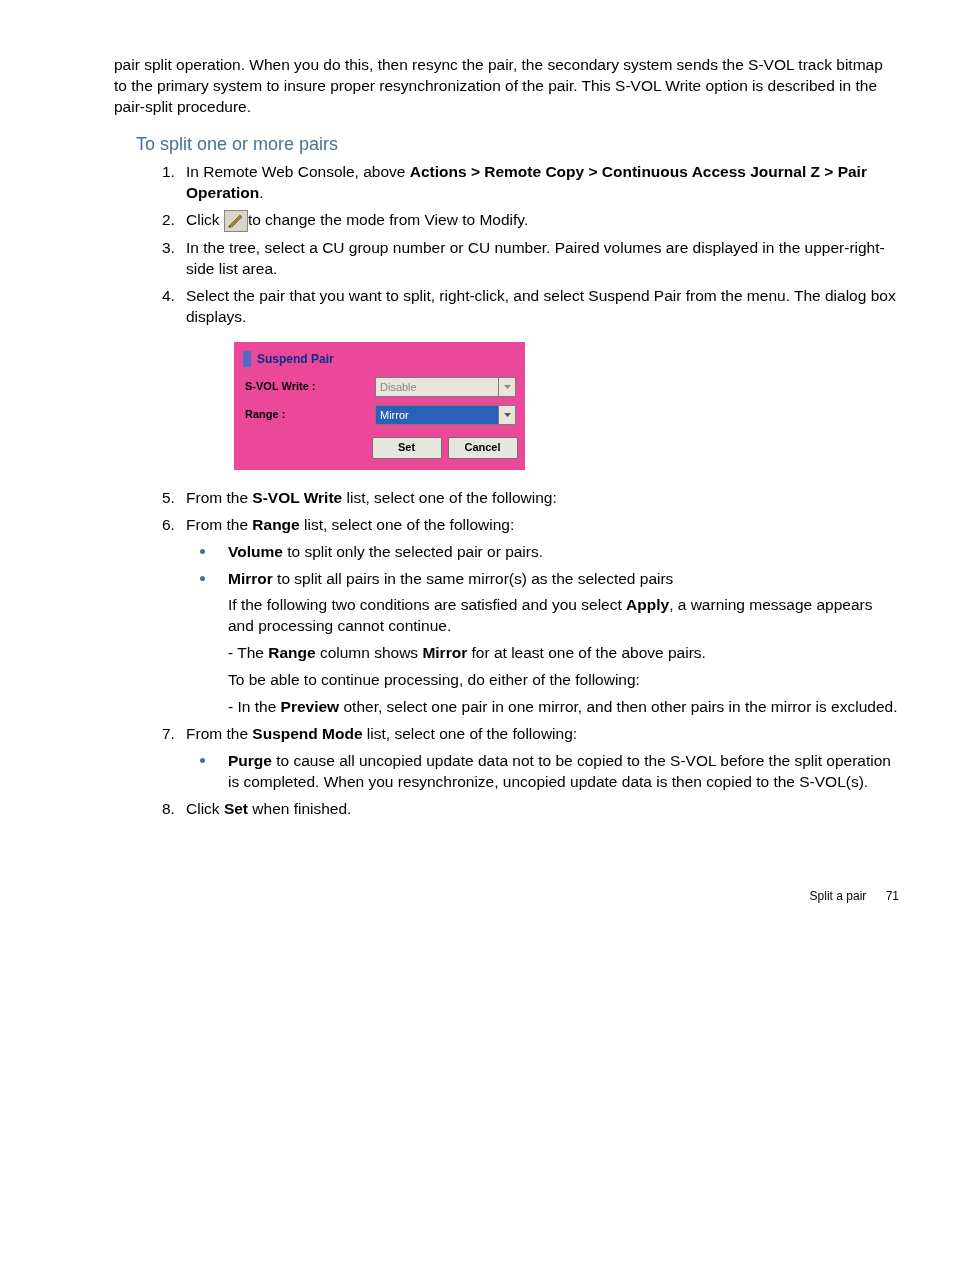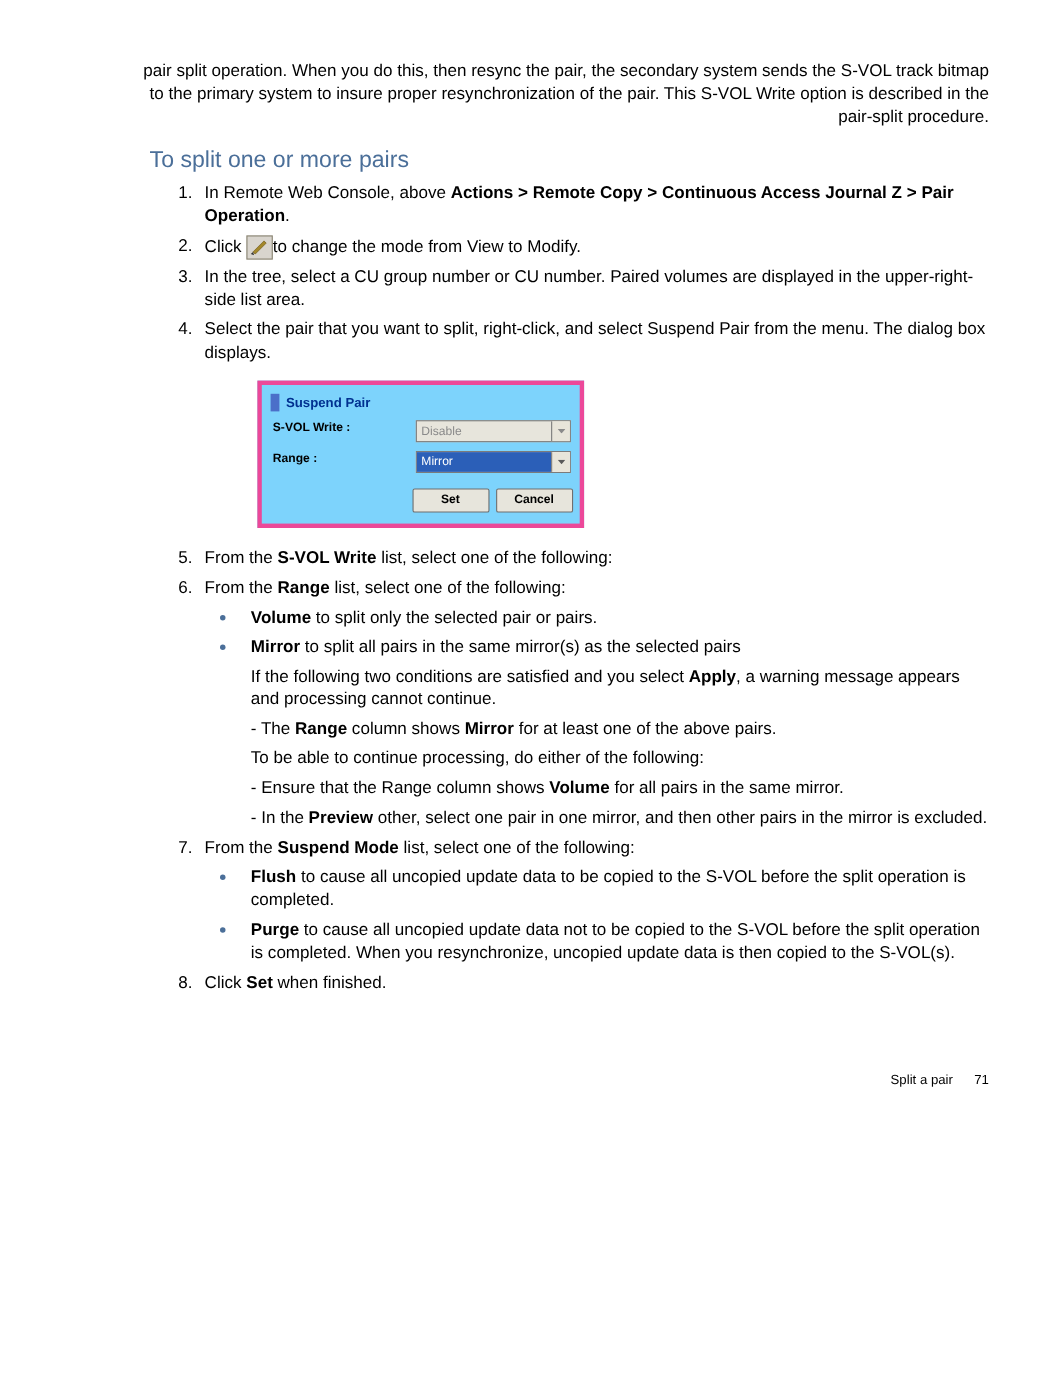--- a/index.html
+++ b/index.html
@@ -12,25 +12,24 @@
     background: #fff;
     width: 954px;
   }
   .page {
     padding: 55px 50px 40px 50px;
   }
   .intro {
     margin-left: 64px;
     margin-right: 5px;
     margin-bottom: 14px;
-    text-align: right;
   }
   h2 {
     font-family: Arial, Helvetica, sans-serif;
-    font-size: 21px;
+    font-size: 18px;
     font-weight: normal;
     color: #4b6f99;
     margin: 10px 0 6px 86px;
   }
   ol.main {
     list-style: none;
     margin: 0 5px 0 136px;
     padding: 0;
   }
   ol.main > li {
@@ -80,43 +79,43 @@
   .pencil-icon svg {
     position: absolute;
     top: 1px;
     left: 2px;
   }
 
   
   .dialog {
     margin: 14px 0 18px 48px;
     width: 289px;
-    background: #7dd3fc;
-    border: 4px solid #ec4899;
+    background: #ec4899;
+    border: 1px solid #ec4899;
     font-family: Arial, Helvetica, sans-serif;
     font-size: 11px;
     color: #000;
   }
   .dialog .titlebar {
     padding: 8px 8px 6px 8px;
     font-size: 12px;
     font-weight: bold;
     color: #003090;
     display: flex;
     align-items: center;
     gap: 6px;
   }
   .title-bar-marker {
     width: 8px;
     height: 16px;
     background: #4b6fc9;
   }
   .dialog .row {
     display: flex;
-    align-items: flex-start;
+    align-items: center;
     padding: 2px 8px 2px 10px;
     height: 24px;
   }
   .dialog .row .lbl {
     flex: 0 0 130px;
     font-size: 11px;
     font-weight: bold;
     color: #000;
   }
   .dialog .dd {
@@ -245,31 +244,29 @@
 
     <li>
       <span class="num">6.</span>
       <span>From the </span><b>Range</b><span> list, select one of the following:</span>
       <ul class="sub">
         <li><span class="bullet"></span><b>Volume</b><span> to split only the selected pair or pairs.</span></li>
         <li><span class="bullet"></span><b>Mirror</b><span> to split all pairs in the same mirror(s) as the selected pairs</span>
           <div class="subtext"><span>If the following two conditions are satisfied and you select </span><b>Apply</b><span>, a warning message appears and processing cannot continue.</span></div>
           <div class="subtext"><span>- The </span><b>Range</b><span> column shows </span><b>Mirror</b><span> for at least one of the above pairs.</span></div>
           <div class="subtext">To be able to continue processing, do either of the following:</div>
-          <div class="subtext"><span>- Ensure that the Range column shows </span><b>Volume</b><span> for all pairs in the same mirror.</span></div>
           <div class="subtext"><span>- In the </span><b>Preview</b><span> other, select one pair in one mirror, and then other pairs in the mirror is excluded.</span></div>
         </li>
       </ul>
     </li>
 
     <li>
       <span class="num">7.</span>
       <span>From the </span><b>Suspend Mode</b><span> list, select one of the following:</span>
       <ul class="sub">
-        <li><span class="bullet"></span><b>Flush</b><span> to cause all uncopied update data to be copied to the S-VOL before the split operation is completed.</span></li>
         <li><span class="bullet"></span><b>Purge</b><span> to cause all uncopied update data not to be copied to the S-VOL before the split operation is completed. When you resynchronize, uncopied update data is then copied to the S-VOL(s).</span></li>
       </ul>
     </li>
 
     <li>
       <span class="num">8.</span>
       <span>Click </span><b>Set</b><span> when finished.</span>
     </li>
   </ol>
 

